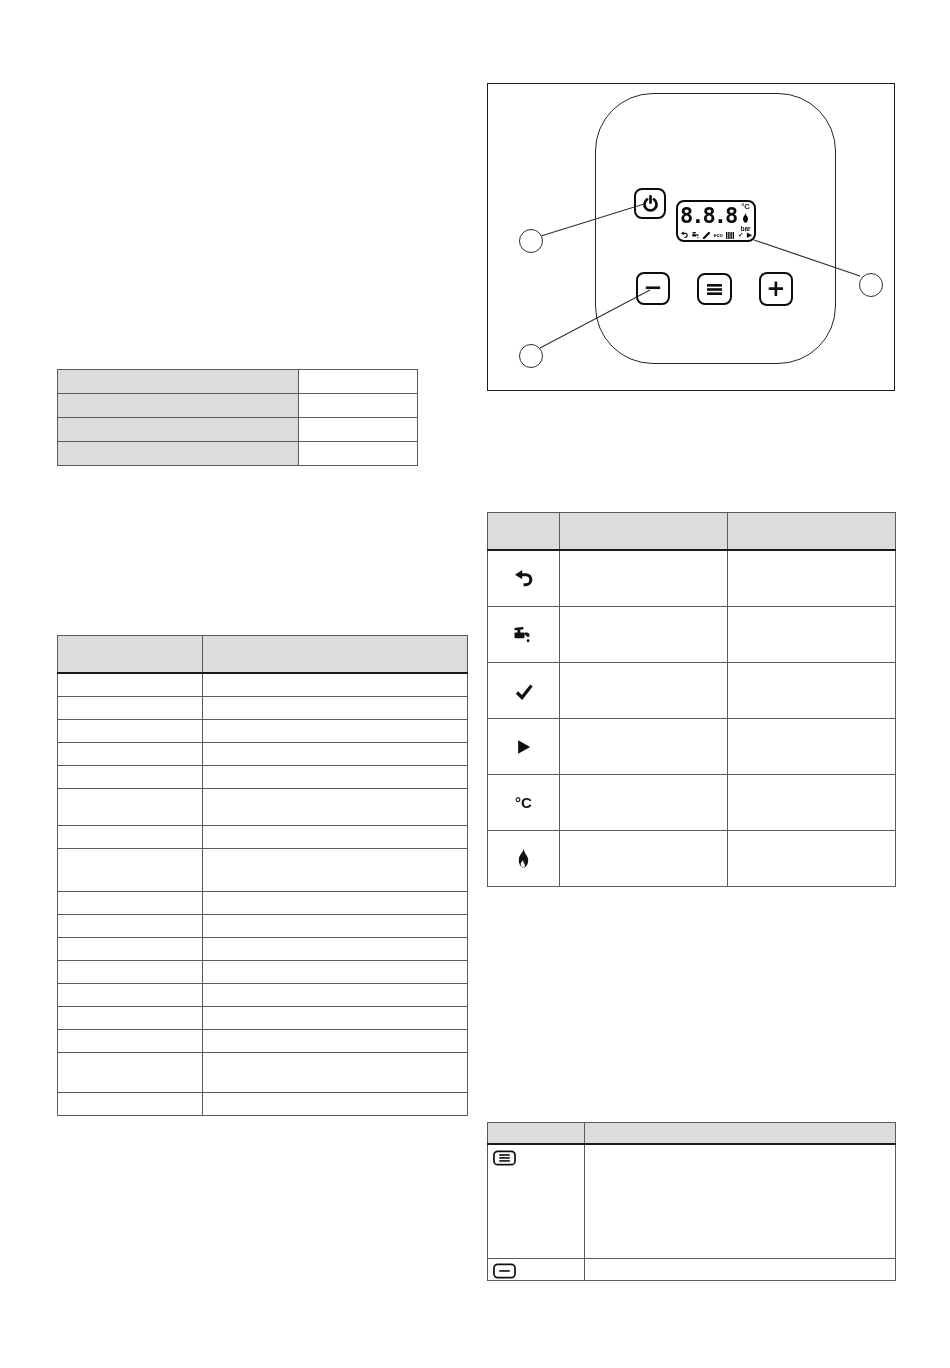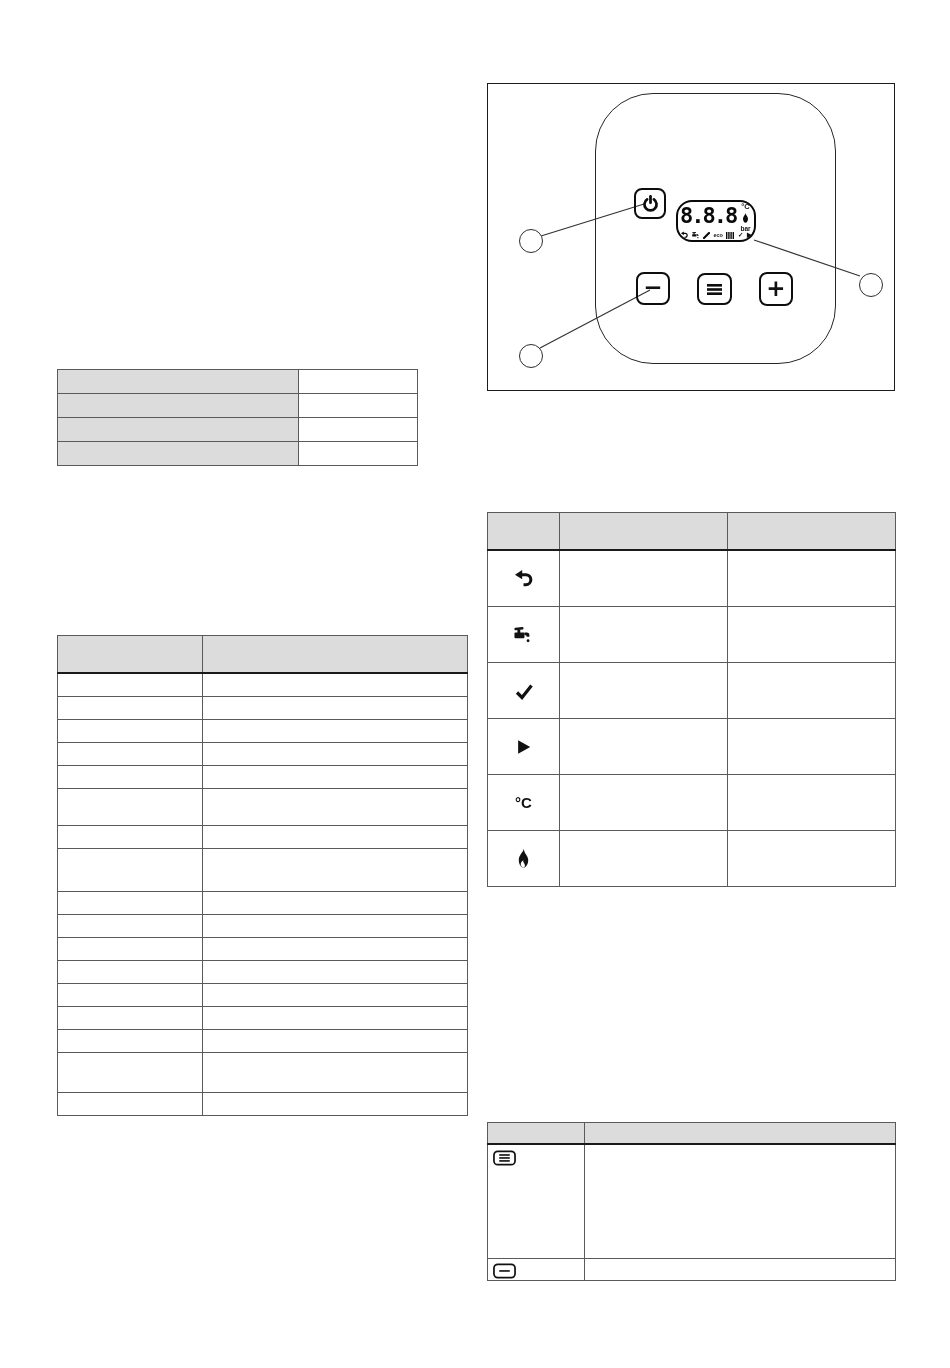--- a/index.html
+++ b/index.html
@@ -13,21 +13,21 @@
   .lines{position:absolute;left:0;top:0;width:406px;height:306px;}
   .panel-btn{position:absolute;border:2px solid #0d0d0d;border-radius:8px;background:transparent;
              display:flex;align-items:center;justify-content:center;}
   .btn-power{left:146px;top:104px;width:28px;height:27px;}
   .btn-minus{left:148px;top:188px;width:30px;height:29px;}
   .btn-menu{left:209px;top:189px;width:31px;height:28px;}
   .btn-plus{left:271px;top:188px;width:30px;height:30px;}
   .btn-glyph{font-weight:bold;font-size:23px;line-height:1;letter-spacing:0;
              font-family:"DejaVu Sans",sans-serif;transform:translateY(-1px);}
   .lcd{position:absolute;left:188px;top:116px;width:76px;height:38px;
-       border:2px solid #0a0a0a;border-radius:16px;background:#fff;}
+       border:2px solid #0a0a0a;border-radius:8px;background:#fff;}
   .lcd-digits{position:absolute;left:2px;top:3px;font-family:"DejaVu Sans Mono",monospace;
               font-weight:bold;font-size:22px;line-height:22px;letter-spacing:-2px;color:#0a0a0a;}
   .lcd-side{position:absolute;right:1px;top:1px;width:15px;display:flex;flex-direction:column;
             align-items:center;gap:1px;}
   .lcd-celsius{font-size:7.5px;font-weight:bold;line-height:8px;}
   .lcd-bar{font-size:6.5px;font-weight:bold;line-height:7px;}
   .lcd-status{position:absolute;left:3px;right:2px;bottom:1px;height:9px;display:flex;
               justify-content:space-between;align-items:flex-end;}
   .lcd-status span{font-size:6.5px;font-weight:bold;line-height:8px;}
   .eco-txt{font-size:5.5px !important;}

